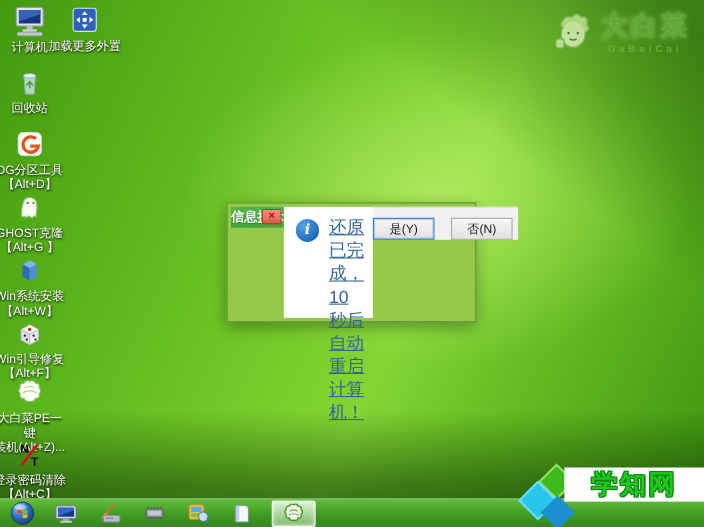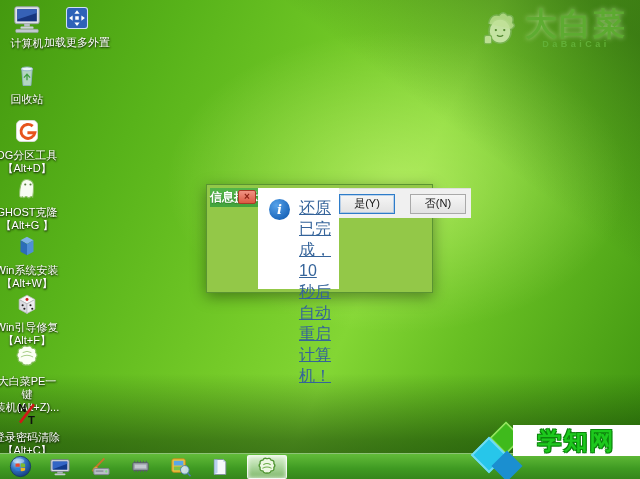--- a/index.html
+++ b/index.html
@@ -31,21 +31,21 @@
   #icon-loadmore{left:40px;top:2px;width:74px;}
   #icon-recycle{left:-6px;top:59px;}
   #icon-dg{left:-6px;top:115px;}
   #icon-ghost{left:-6px;top:172px;}
   #icon-wininstall{left:-6px;top:230px;}
   #icon-bootrepair{left:-6px;top:287px;}
   #icon-pe{left:-6px;top:341px;}
   #icon-pwd{left:-6px;top:397px;}
   
   .logo{position:absolute;top:7px;right:13px;display:flex;align-items:center;gap:5px;opacity:.92;z-index:1;}
-  .logo .zh{font-size:32px;font-weight:bold;color:#5fae33;letter-spacing:2px;line-height:25px;
+  .logo .zh{font-size:25px;font-weight:bold;color:#5fae33;letter-spacing:2px;line-height:25px;
     text-shadow:0 0 5px rgba(235,255,210,.55);}
   .logo .en{font-size:9px;font-weight:bold;color:#64b23a;letter-spacing:3.5px;margin-top:2px;}
   
   .dialog{
     position:absolute;left:206px;top:184px;width:227px;height:109px;z-index:3;
     background:#93c848;border:1px solid #5a9431;box-shadow:0 4px 14px rgba(0,0,0,.38);
     padding:3px;box-sizing:border-box;display:flex;flex-direction:row;
   }
   .dialog-titlebar{
     height:19px;background:linear-gradient(#53b549,#43a43c);
@@ -61,21 +61,21 @@
   .info-icon{
     flex:0 0 auto;width:21px;height:21px;border-radius:50%;margin-top:2px;
     background:radial-gradient(circle at 35% 30%,#56a2ea,#1b66ba 75%);
     color:#fff;font-weight:bold;font-style:italic;font-size:13px;
     display:flex;align-items:center;justify-content:center;
     font-family:"DejaVu Serif",serif;
   }
   .dialog-messages{font-size:16px;color:#35649a;line-height:21px;text-decoration:underline;}
   .dialog-footer{
     flex:0 0 auto;height:29px;background:#f0f0f0;border-top:1px solid #dedede;
-    display:flex;align-items:center;justify-content:flex-end;gap:15px;padding-right:5px;
+    display:flex;align-items:flex-end;justify-content:flex-end;gap:15px;padding-right:5px;
   }
   .dlg-btn{
     width:56px;height:20px;box-sizing:border-box;font-size:11px;color:#151515;
     background:linear-gradient(#f6f6f6,#e2e2e2);border:1px solid #a9a9a9;
     display:flex;align-items:center;justify-content:center;cursor:pointer;
   }
   .dlg-btn.primary{border:1px solid #2e7cc9;box-shadow:inset 0 0 0 1px rgba(80,150,220,.35);}
   
   .taskbar{
     position:absolute;left:0;right:0;bottom:0;height:26px;z-index:4;

